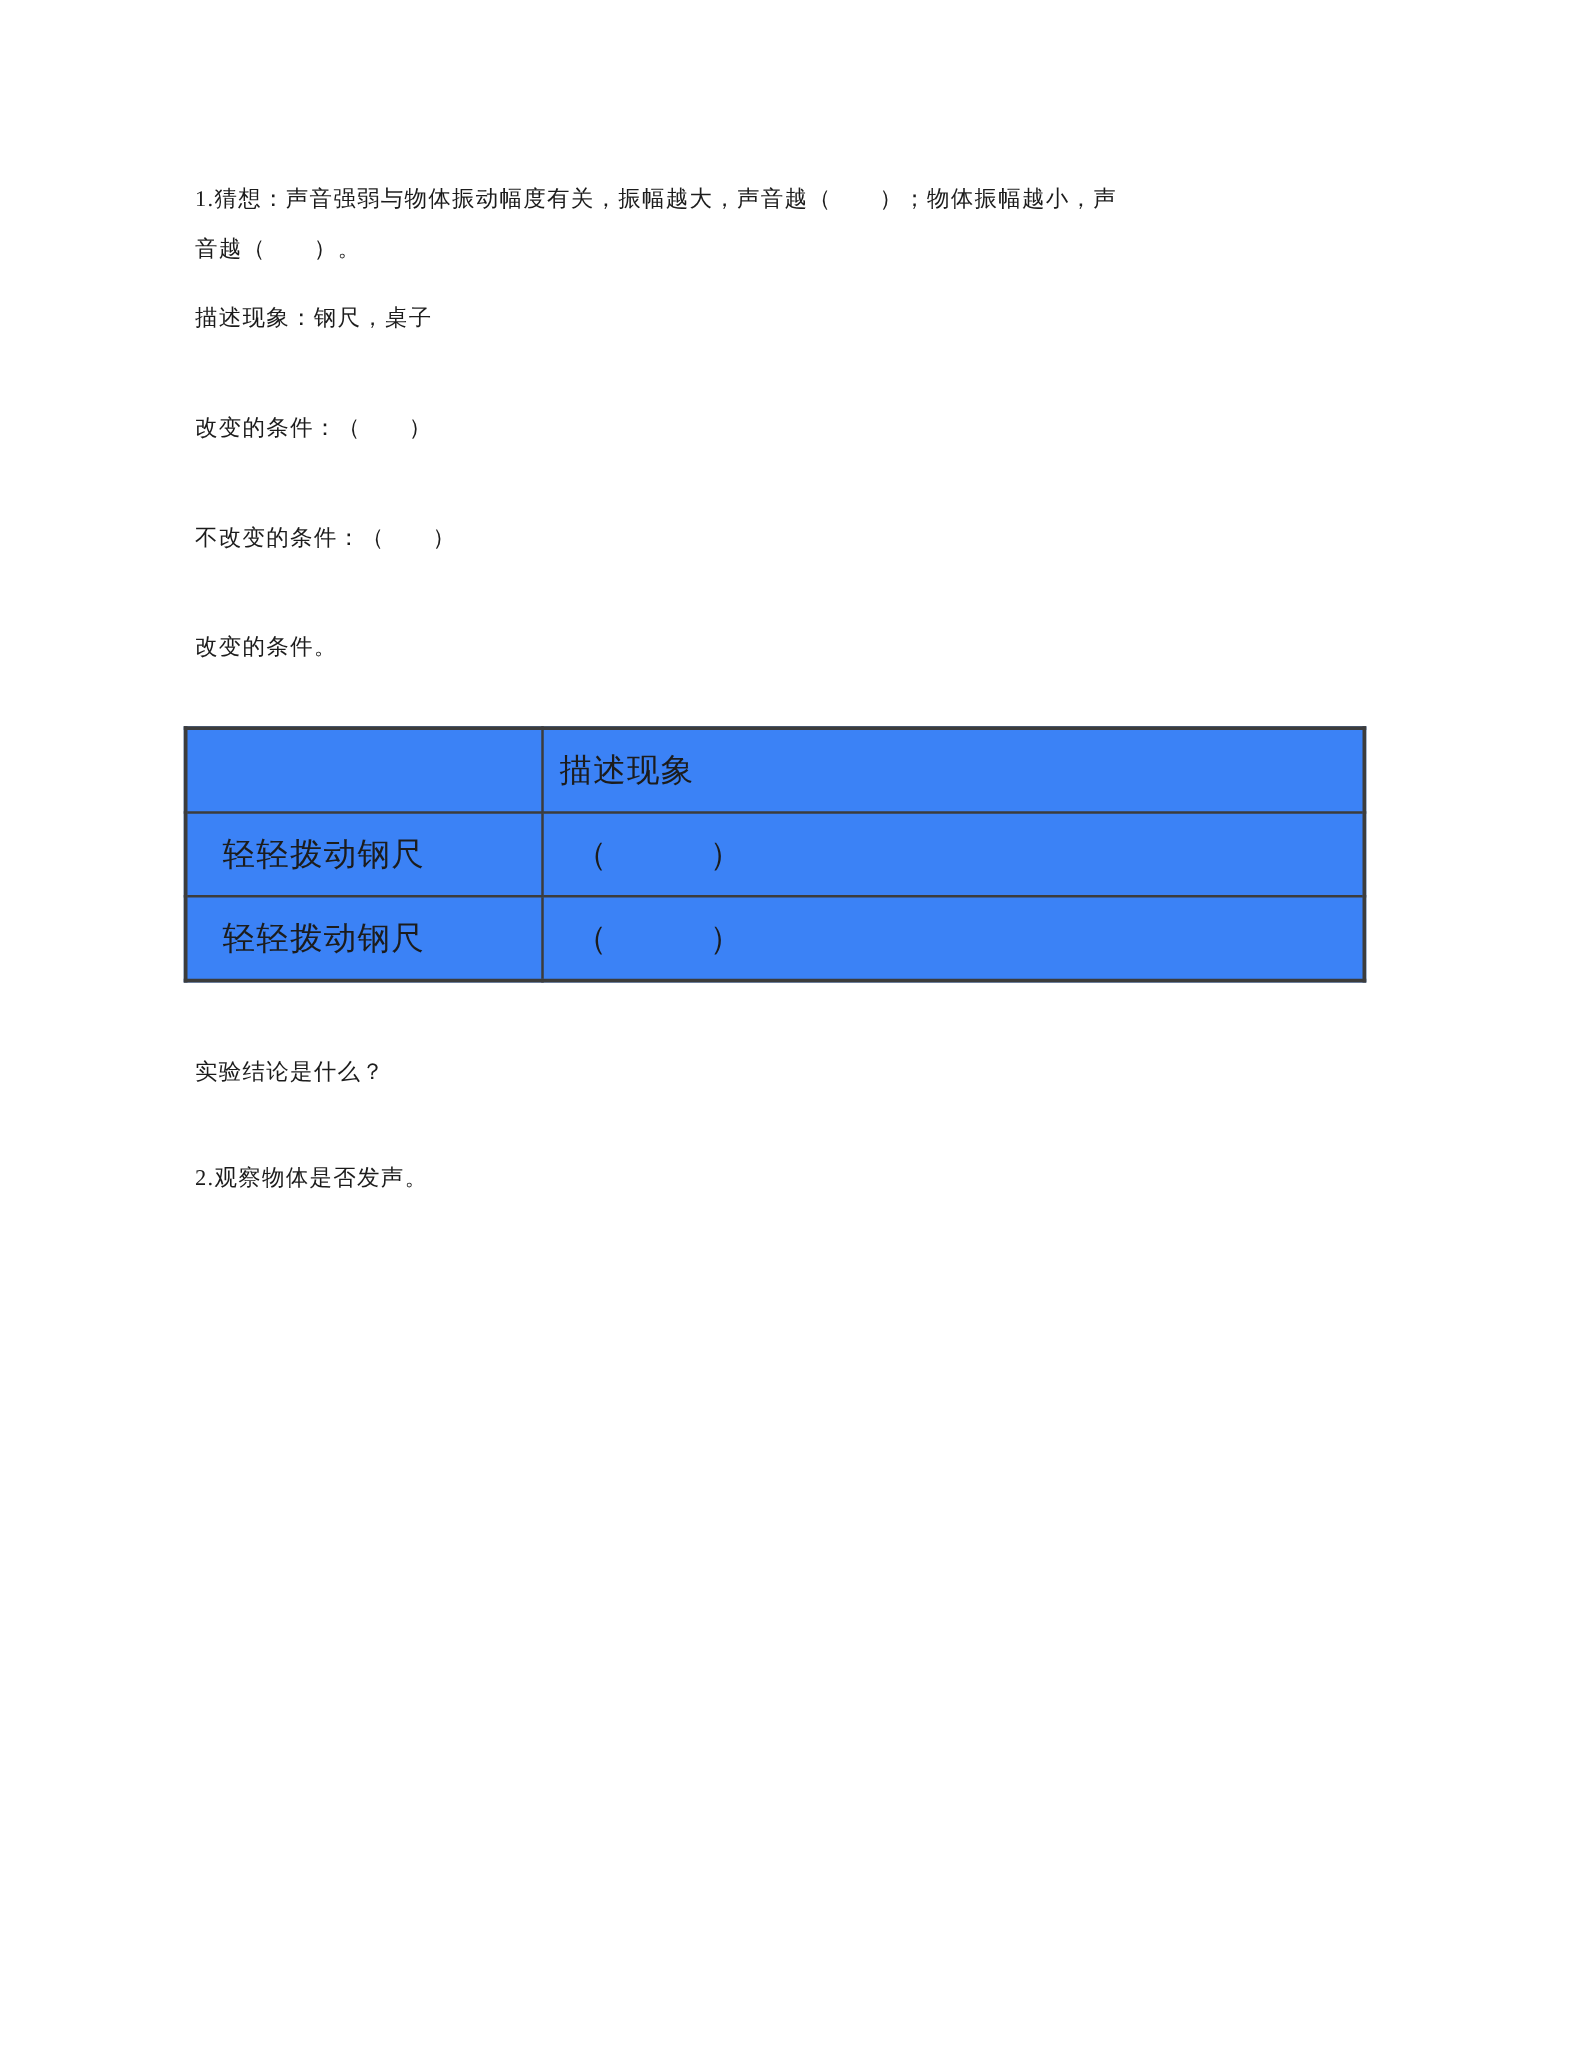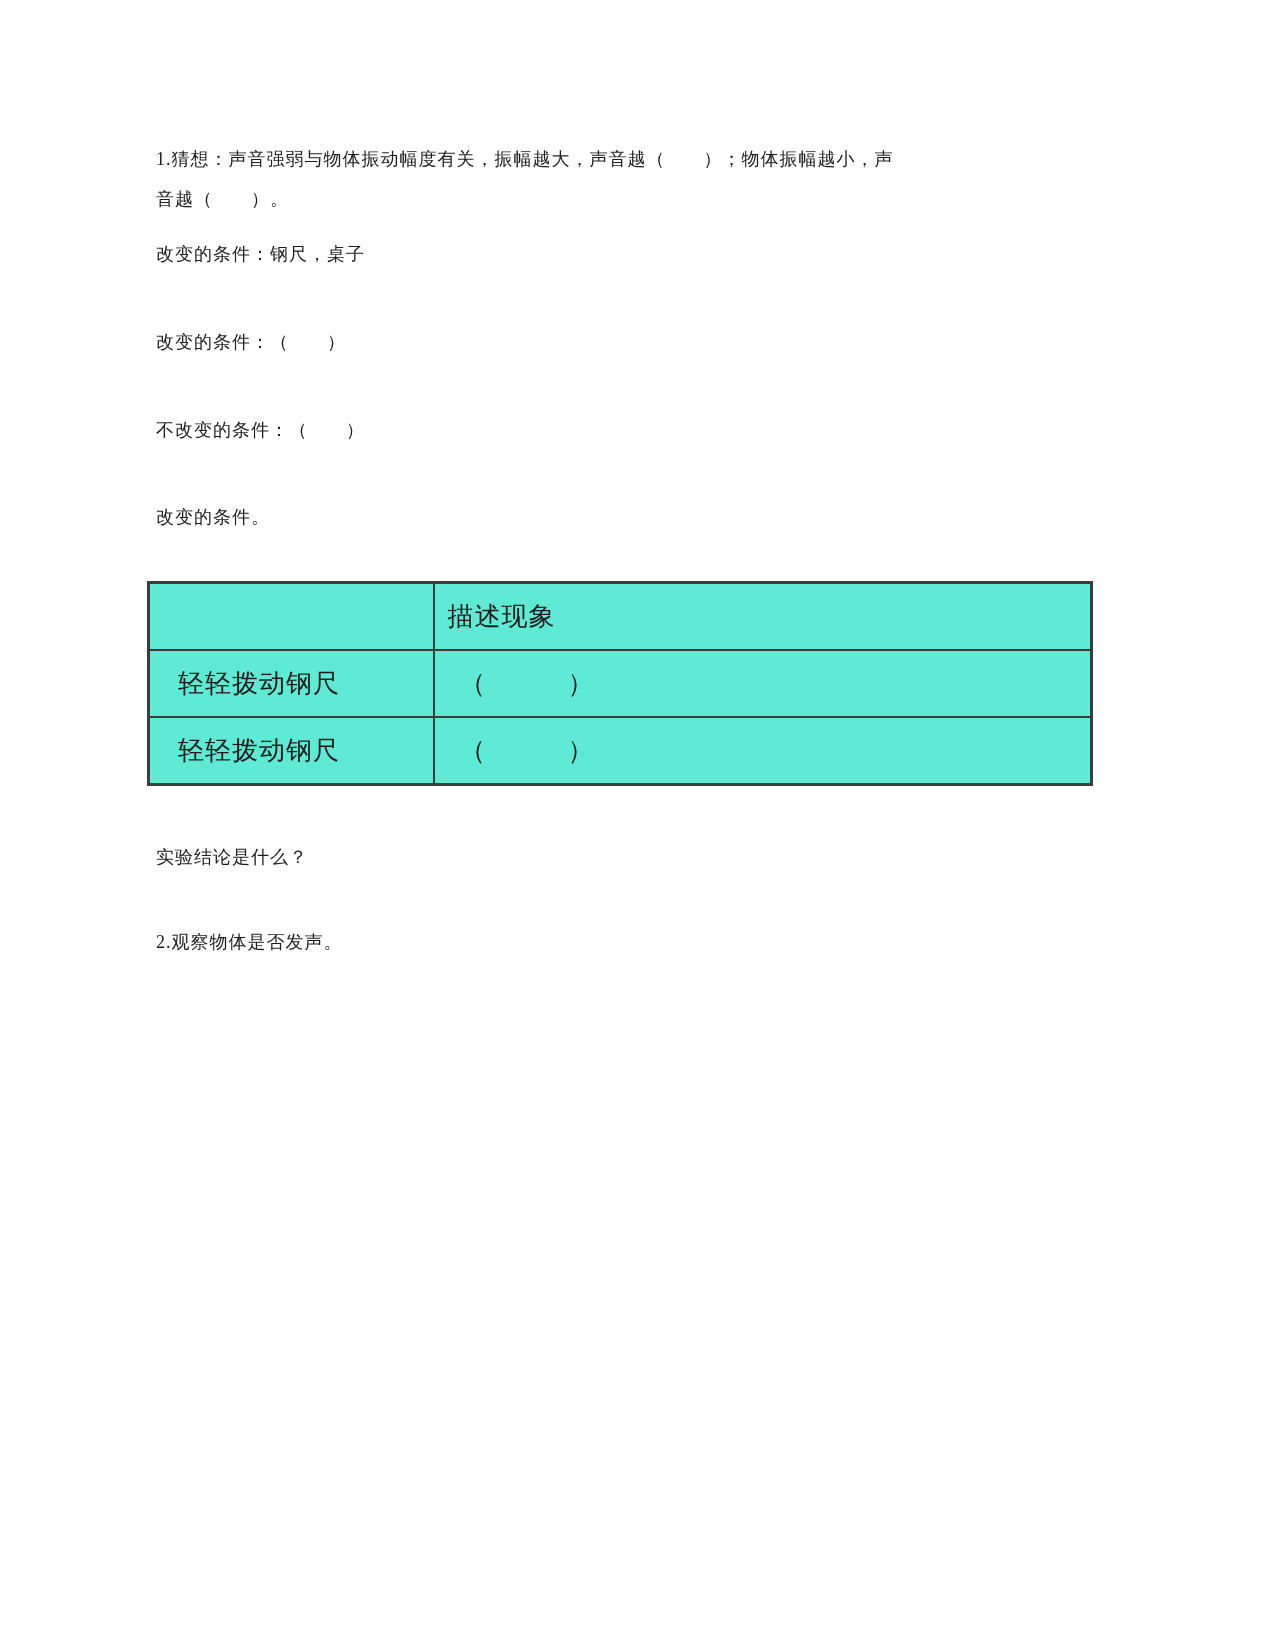--- a/index.html
+++ b/index.html
@@ -26,21 +26,21 @@
     color: #1c1c1c;
   }
   table.obs-table {
     position: absolute;
     left: 147px;
     top: 581px;
     width: 946px;
     border-collapse: collapse;
     table-layout: fixed;
     border: 3px solid #3c3c3c;
-    background: #5eead4;
+    background: #3b82f6;
   }
   table.obs-table td {
     border: 2px solid #3c3c3c;
     height: 63px;
     vertical-align: middle;
     font-family: "Liberation Sans", "DejaVu Sans", sans-serif;
     font-size: 26px;
     letter-spacing: 1px;
     color: #1c1c1c;
     white-space: pre;
@@ -53,21 +53,21 @@
 </style>
 </head>
 <body>
 
 <div class="page">
 
   <div class="line" style="top:139px">1.猜想：声音强弱与物体振动幅度有关，振幅越大，声音越（　　）；物体振幅越小，声</div>
 
   <div class="line" style="top:179px">音越（　　）。</div>
 
-  <div class="line" style="top:234px">改变的条件：钢尺，桌子</div>
+  <div class="line" style="top:234px">描述现象：钢尺，桌子</div>
 
   <div class="line" style="top:322px">改变的条件：（　　）</div>
 
   <div class="line" style="top:410px">不改变的条件：（　　）</div>
 
   <div class="line" style="top:497px">改变的条件。</div>
 
   <table class="obs-table">
     <colgroup>
       <col class="c1">

